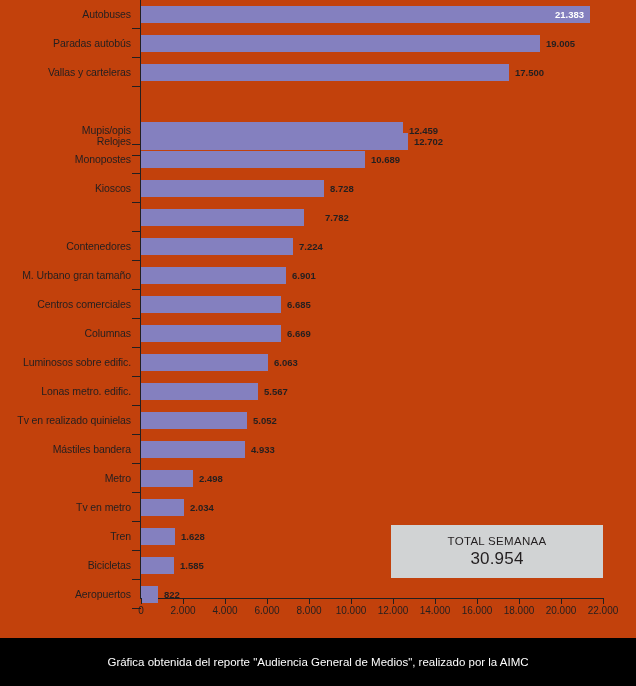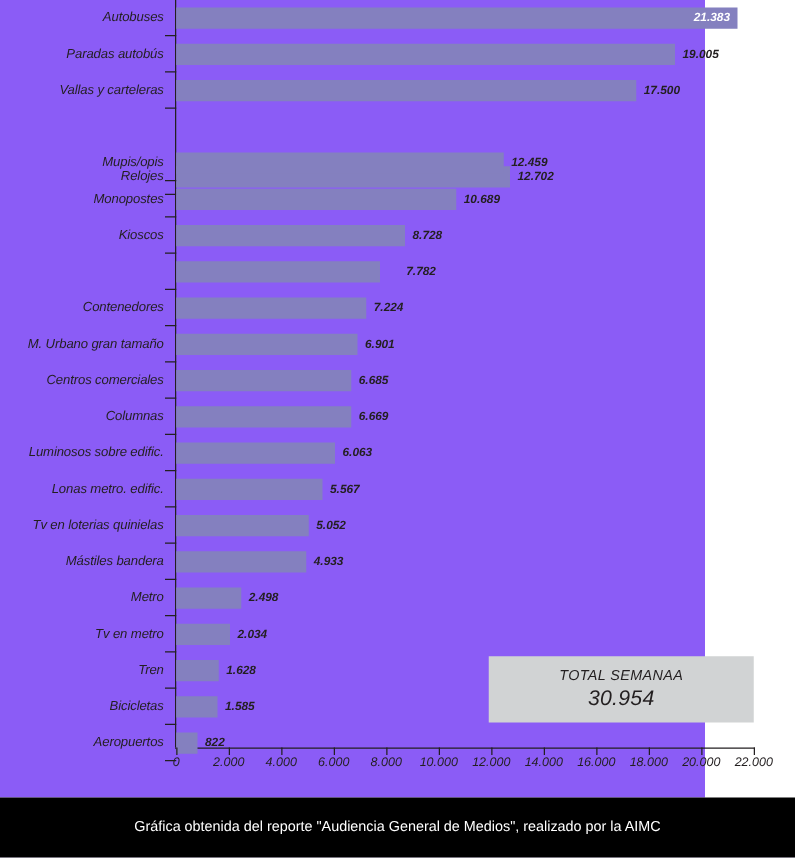--- a/index.html
+++ b/index.html
@@ -21,24 +21,23 @@
     width: 636px;
     height: 686px;
     background: #ffffff;
   }
 
   
   .plot-area {
     position: absolute;
     left: 0;
     top: 0;
-    width: 564px;
+    width: 636px;
     height: 638px;
-    background: #8b5cf6;
-    font-style: italic;
+    background: #c2410c;
   }
 
   .axis-line-y {
     position: absolute;
     left: 140px;
     top: 0px;
     width: 1px;
     height: 598px;
     background: #231f20;
   }
@@ -262,21 +261,21 @@
           <div class="bar" style="width: 127px; background: rgb(132, 128, 191);"></div>
           <div class="val-label" style="left: 274px;">6.063</div>
         </div>
         <div class="row" style="top: 377px;">
           <div class="cat-label">Lonas metro. edific.</div>
           <div class="y-tick" style="top: 28px;"></div>
           <div class="bar" style="width: 117px; background: rgb(132, 128, 191);"></div>
           <div class="val-label" style="left: 264px;">5.567</div>
         </div>
         <div class="row" style="top: 406px;">
-          <div class="cat-label">Tv en loterias quinielas</div>
+          <div class="cat-label">Tv en realizado quinielas</div>
           <div class="y-tick" style="top: 28px;"></div>
           <div class="bar" style="width: 106px; background: rgb(132, 128, 191);"></div>
           <div class="val-label" style="left: 253px;">5.052</div>
         </div>
         <div class="row" style="top: 435px;">
           <div class="cat-label">Mástiles bandera</div>
           <div class="y-tick" style="top: 28px;"></div>
           <div class="bar" style="width: 104px; background: rgb(132, 128, 191);"></div>
           <div class="val-label" style="left: 251px;">4.933</div>
         </div>

